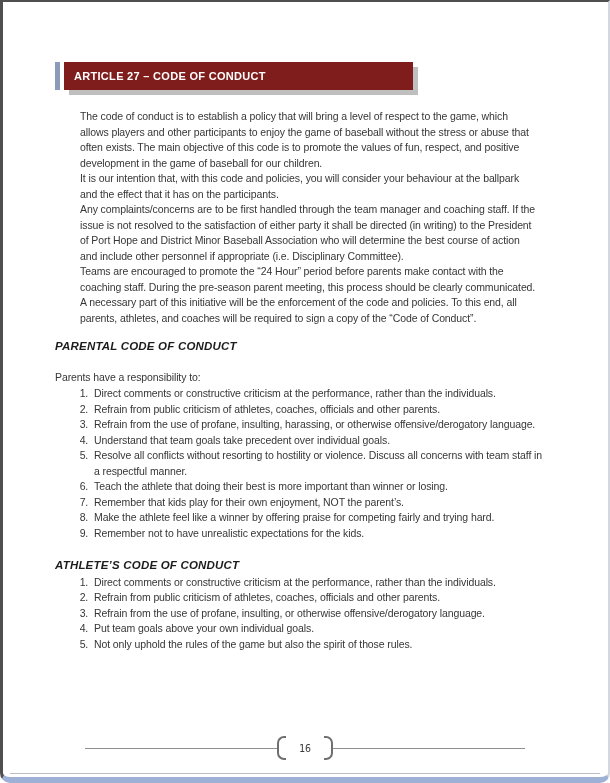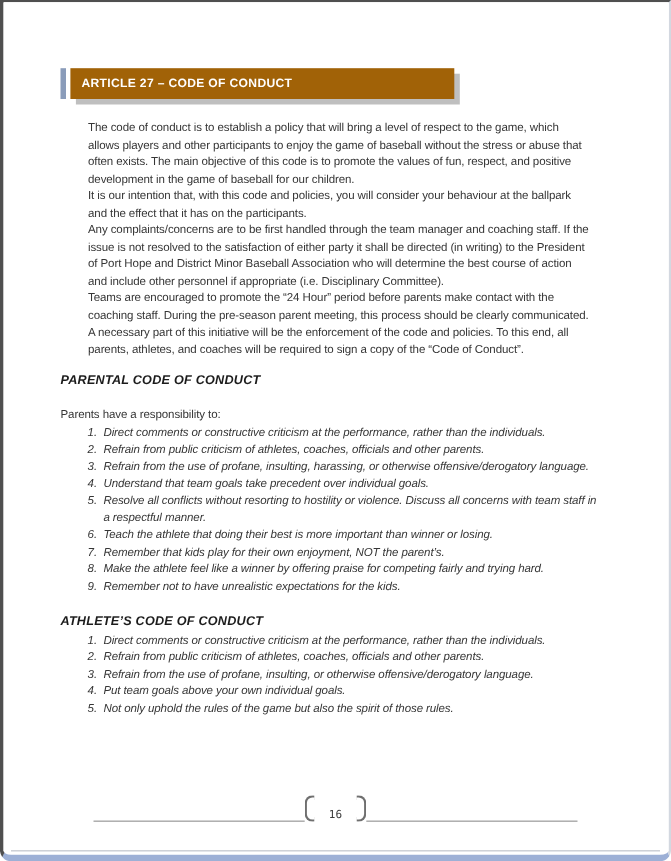--- a/index.html
+++ b/index.html
@@ -30,21 +30,21 @@
   
   .banner-row {
     position:absolute; left:55px; top:62px;
     display:flex; align-items:stretch; height:28px;
   }
   .accent-bar {
     width:5px; background:#8a9cba; margin-right:4px;
   }
   .banner {
     width:349px; box-sizing:border-box;
-    background:#a16207; color:#ffffff;
+    background:#7f1d1d; color:#ffffff;
     display:flex; align-items:center;
     padding-left:10px;
     font-size:11px; font-weight:bold; letter-spacing:0.3px;
     box-shadow:5px 5px 0 #bfbfbf;
   }
 
   
   .content {
     position:absolute; left:55px; top:109px; width:488px;
     color:#363636;
@@ -56,26 +56,26 @@
     font-size:11.5px; font-weight:bold; color:#1c1c1c;
     letter-spacing:0.2px;
     font-style:italic;
   }
   .section-heading.second { margin-top:17px; }
   .lead { margin:15px 0 0 0; }
   ol.conduct-list {
     margin:1px 0 0 0; padding:0 0 0 36px;
     list-style-type:decimal;
   }
-  ol.conduct-list li { padding-left:3px; margin:0; width:452px;font-style:italic; }
+  ol.conduct-list li { padding-left:3px; margin:0; width:452px; }
 
   
   .footer {
-    position:absolute; left:85px; right:85px; bottom:36px;
-    display:flex; align-items:flex-end; z-index:2;
+    position:absolute; left:85px; right:85px; bottom:23px;
+    display:flex; align-items:center; z-index:2;
   }
   .fline { flex:1; height:1px; background:#8f8f8f; }
   .bracket {
     width:9px; height:24px; box-sizing:border-box;
   }
   .bracket.left  {
     border-left:2px solid #6f6f6f; border-top:2px solid #6f6f6f; border-bottom:2px solid #6f6f6f;
     border-radius:7px 0 0 7px;
   }
   .bracket.right {

